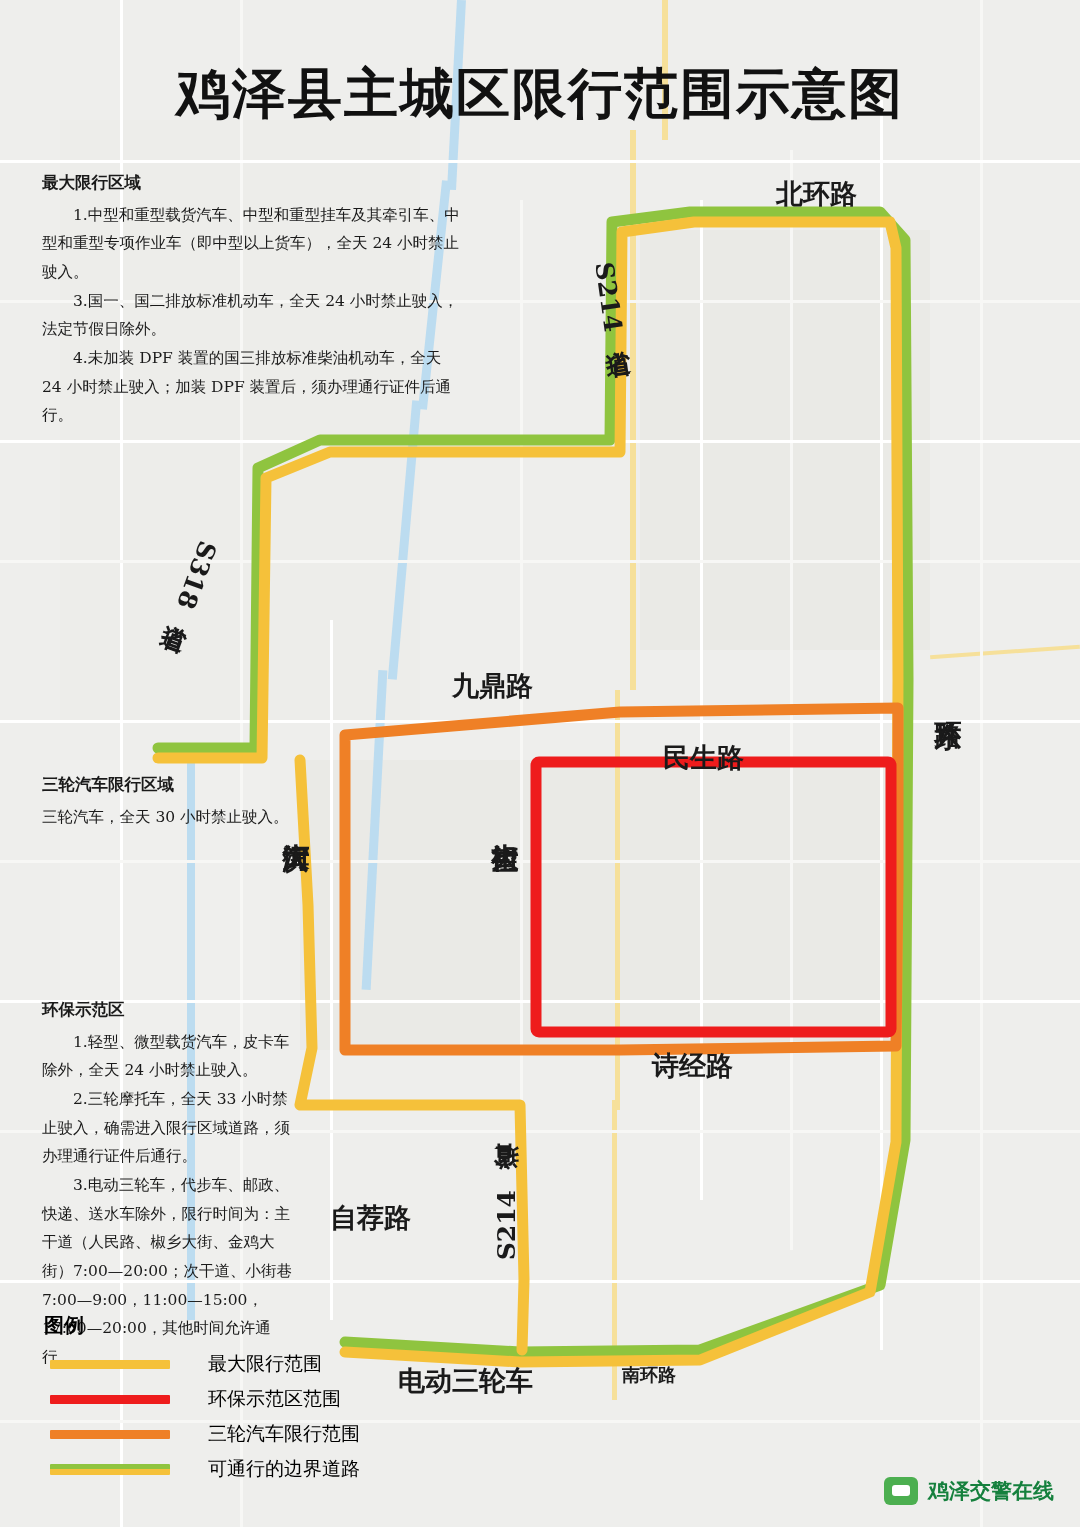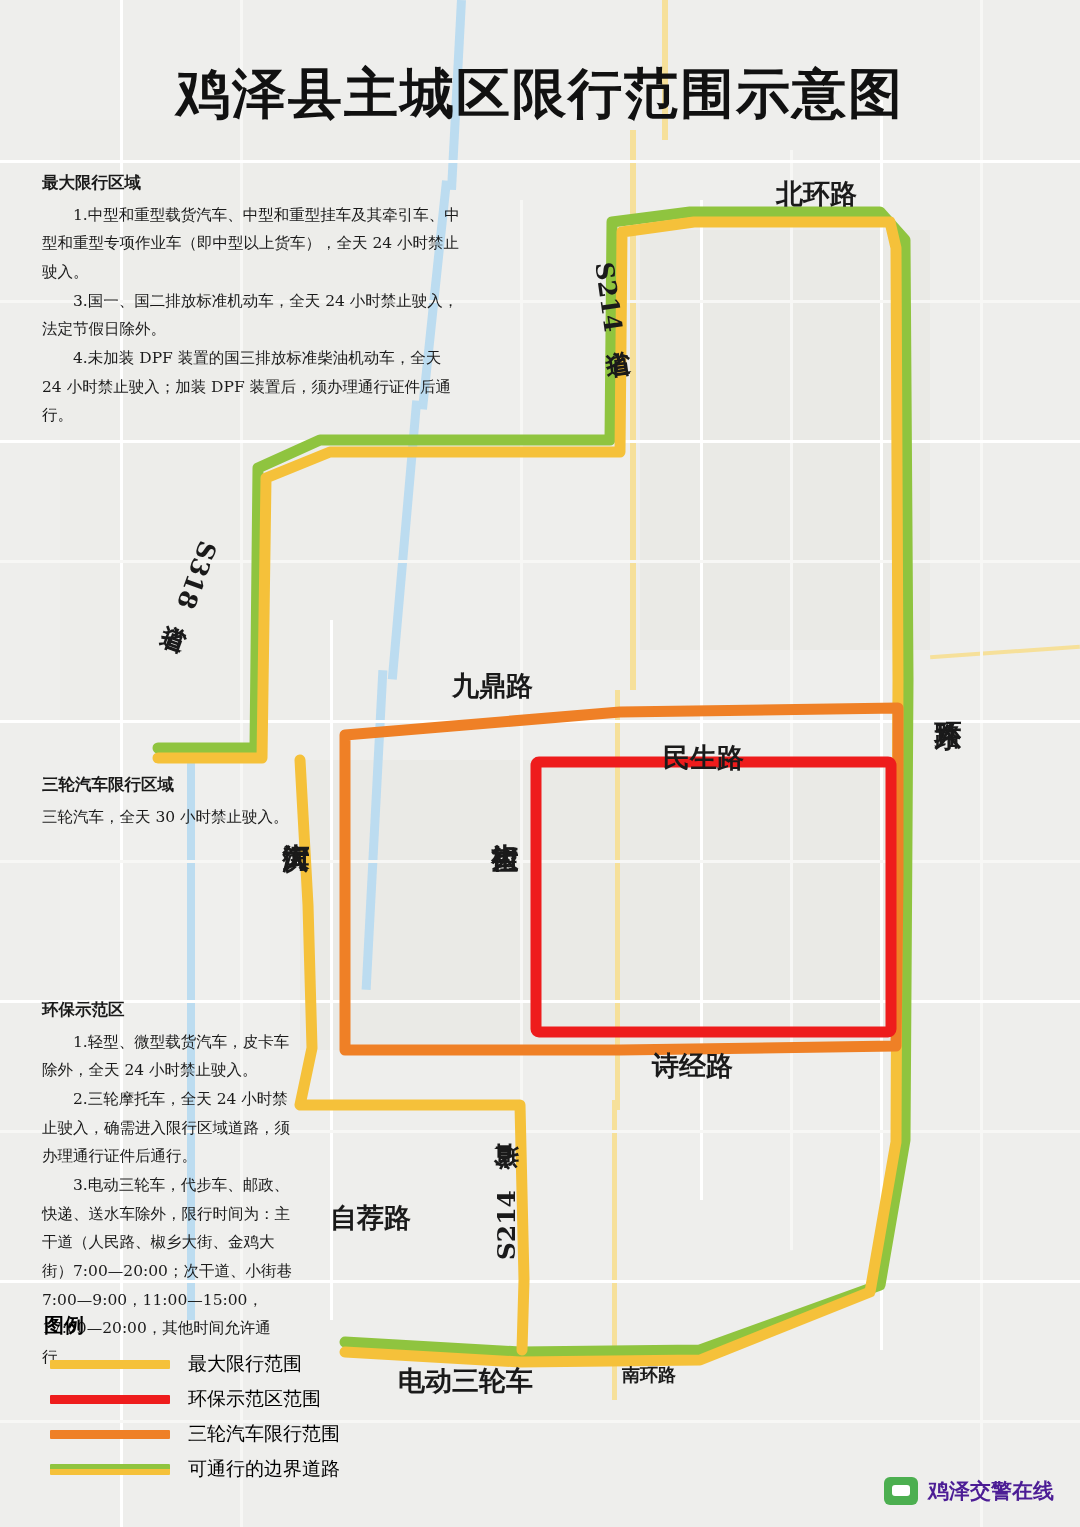--- a/index.html
+++ b/index.html
@@ -86,20 +86,21 @@
   }
   .legend-title {
     font-weight: bold;
     font-size: 20px;
     margin-bottom: 12px;
   }
   .legend-row {
     display: flex;
     align-items: center;
     margin-bottom: 9px;
+    gap: 20px;
   }
   .legend-swatch {
     width: 120px;
     height: 9px;
     margin-right: 18px;
     margin-left: 6px;
     border-radius: 1px;
   }
   .legend-swatch.border {
     height: 11px;
@@ -125,21 +126,21 @@
     position: absolute;
     inset: 0;
   }
   
   .watermark {
     position: absolute;
     right: 26px;
     bottom: 22px;
     display: flex;
     align-items: center;
-    color: #4c1d95;
+    color: #15803d;
     font-family: "DejaVu Serif", "Liberation Serif", serif;
     font-size: 21px;
     font-weight: bold;
   }
   .wm-icon {
     width: 34px;
     height: 28px;
     border-radius: 6px;
     background: #4caf50;
     margin-right: 10px;
@@ -223,21 +224,21 @@
   </div>
 
   <div class="text-block" style="left:42px;top:770px;width:270px;">
     <div class="heading">三轮汽车限行区域</div>
     <p>三轮汽车，全天 30 小时禁止驶入。</p>
   </div>
 
   <div class="text-block" style="left:42px;top:995px;width:258px;">
     <div class="heading">环保示范区</div>
     <p class="indent">1.轻型、微型载货汽车，皮卡车除外，全天 24 小时禁止驶入。</p>
-    <p class="indent">2.三轮摩托车，全天 24 小时禁止驶入，确需进入限行区域道路，须办理通行证件后通行。</p>
+    <p class="indent">2.三轮摩托车，全天 33 小时禁止驶入，确需进入限行区域道路，须办理通行证件后通行。</p>
     <p class="indent">3.电动三轮车，代步车、邮政、快递、送水车除外，限行时间为：主干道（人民路、椒乡大街、金鸡大街）7:00—20:00；次干道、小街巷7:00—9:00，11:00—15:00，17:00—20:00，其他时间允许通行。</p>
   </div>
 
   <div class="legend">
     <div class="legend-title">图例</div>
     <div class="legend-row">
       <div class="legend-swatch" style="background:#f5c13a;"></div>
       <div class="legend-label">最大限行范围</div>
     </div>
     <div class="legend-row">

